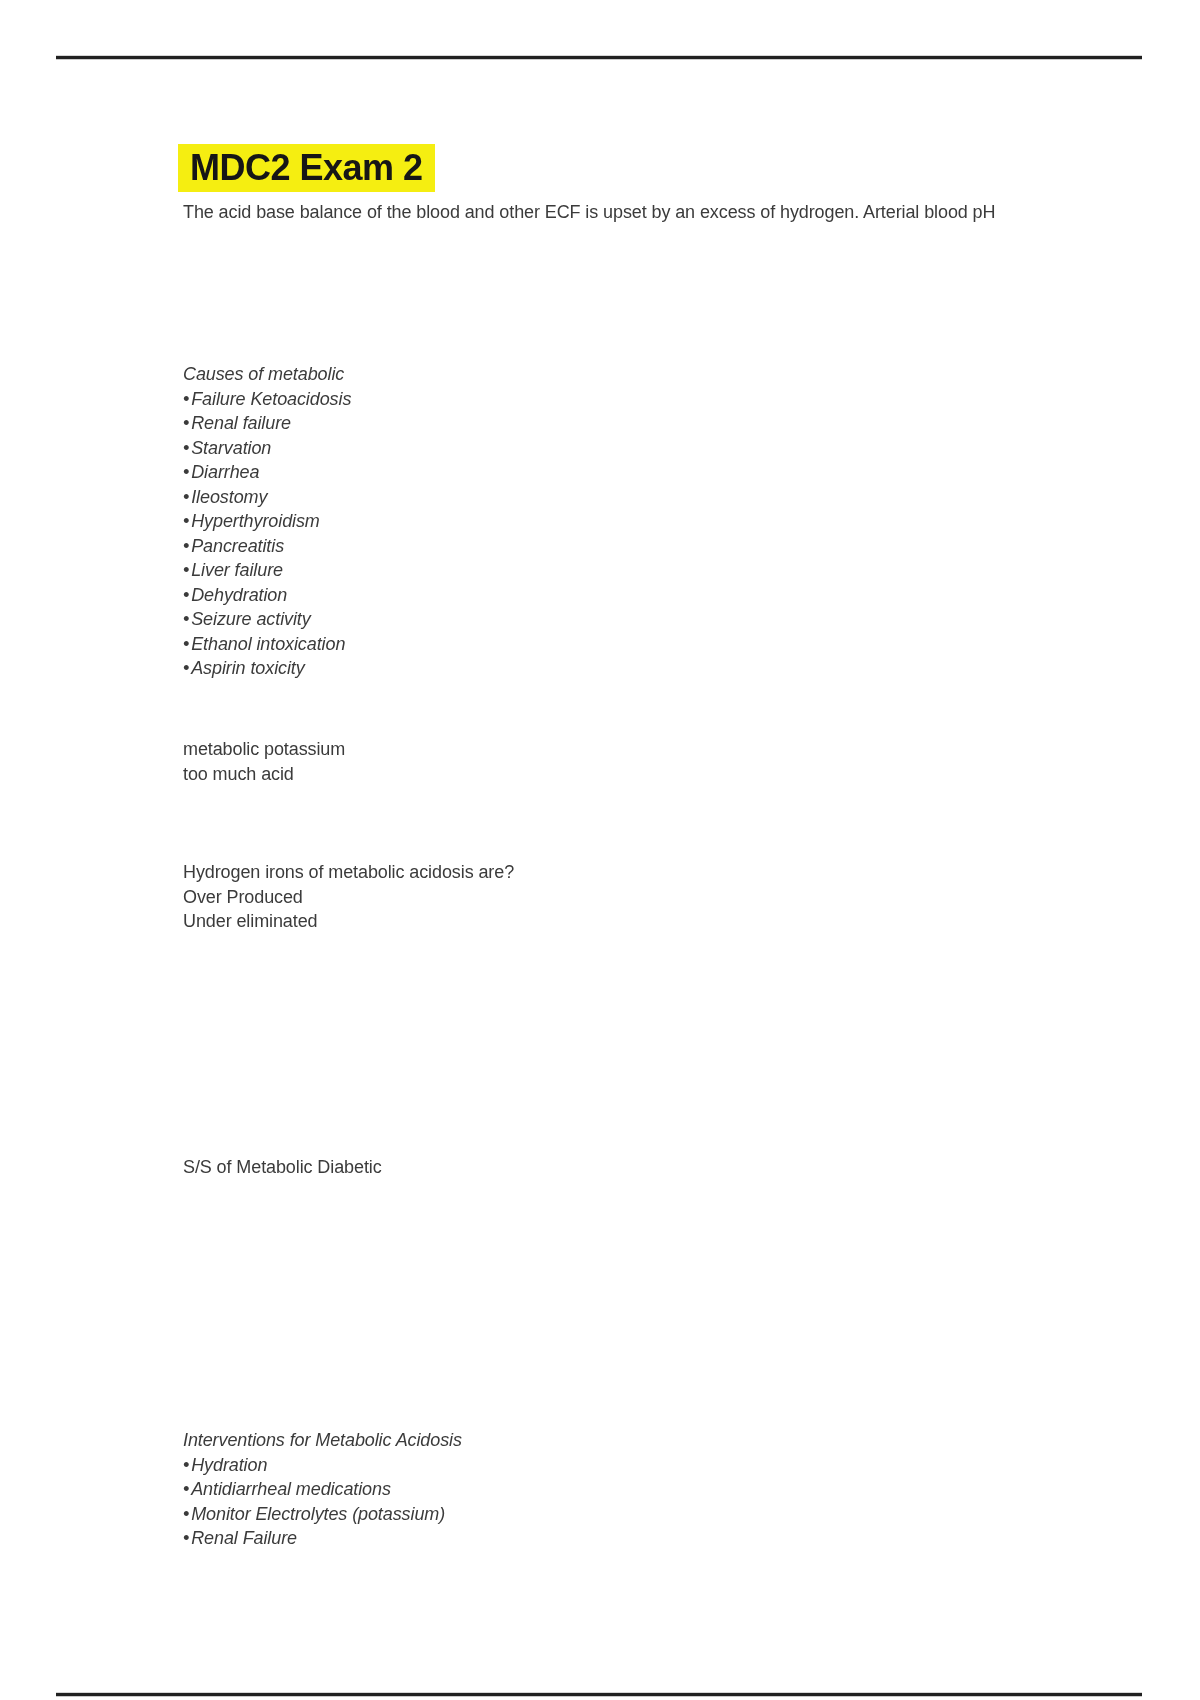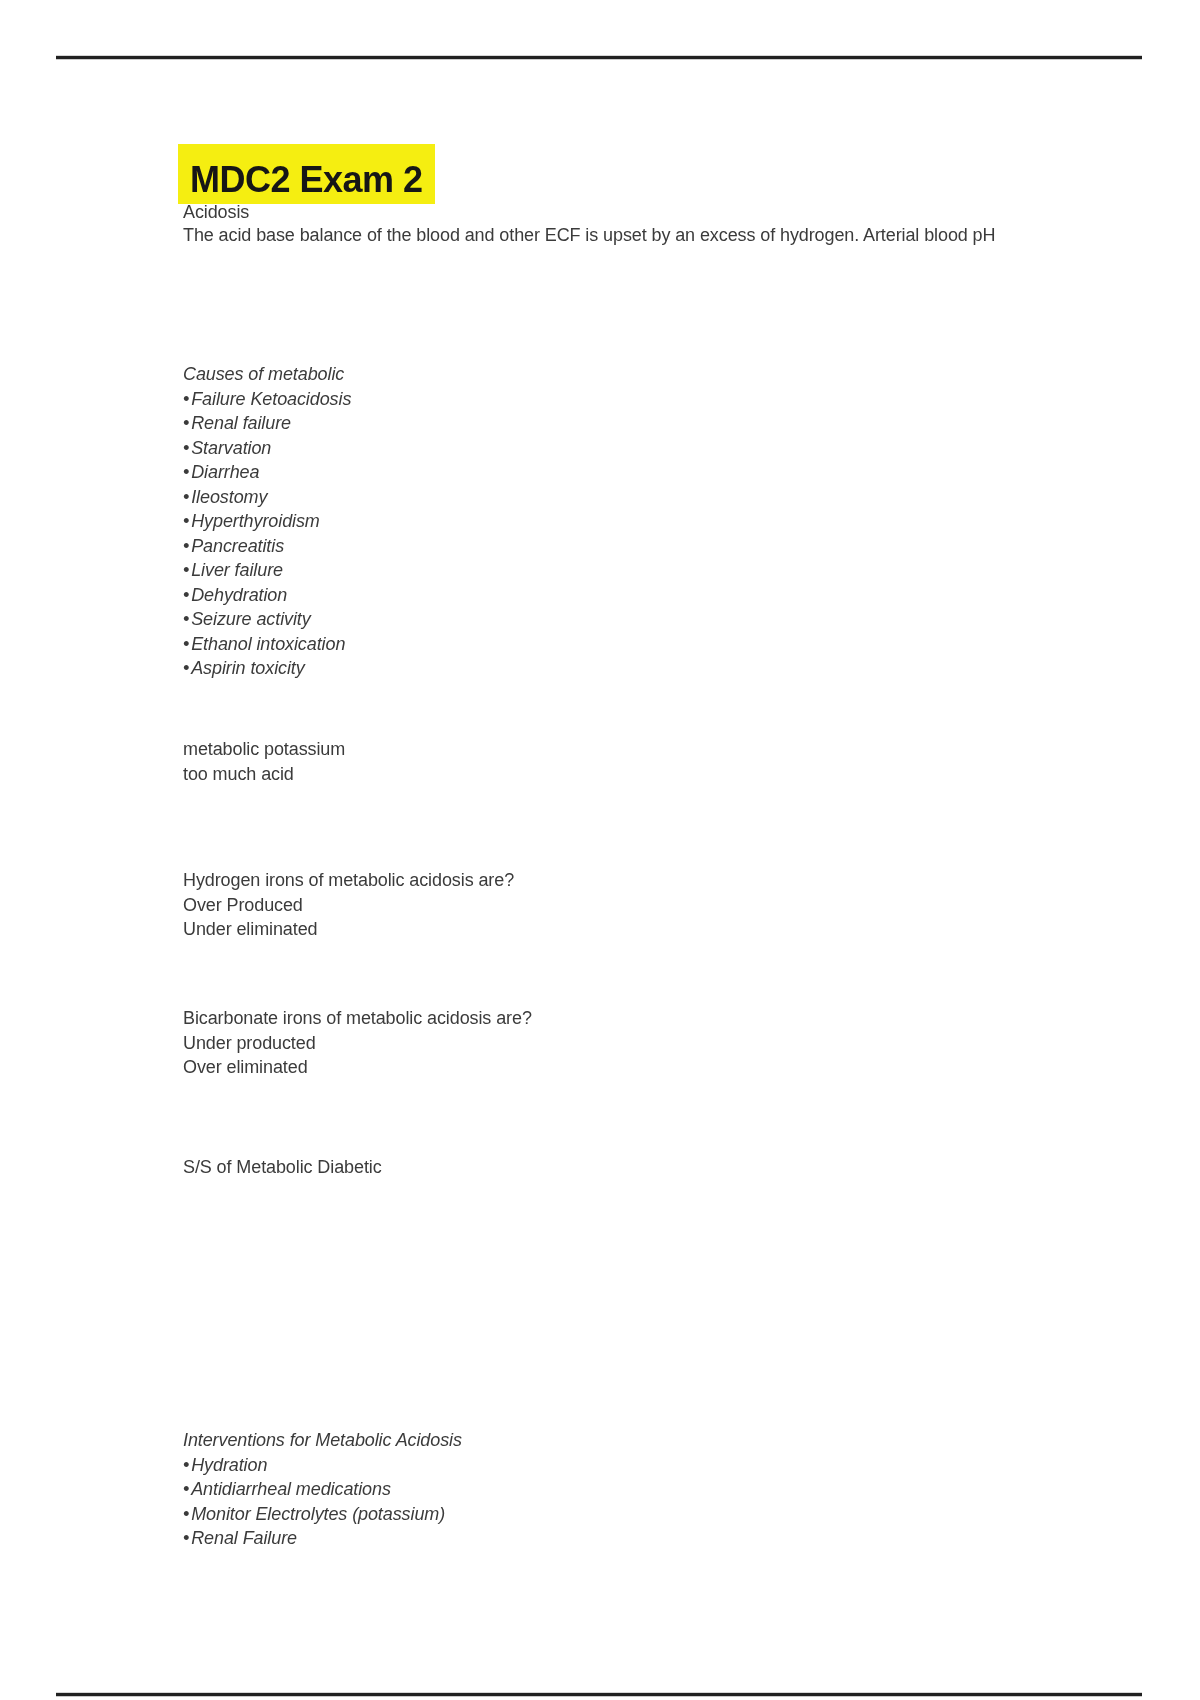--- a/index.html
+++ b/index.html
@@ -21,53 +21,52 @@
   .rule-top{top:56px;}
   .rule-bottom{top:1693px;}
   .title{
     position:absolute;
     left:178px;top:144px;
     margin:0;
     display:inline-block;
     font-size:36px;
     font-weight:bold;
     line-height:48px;
-    padding:12px 12px 0 12px;
+    padding:0 12px 0 12px;
     color:#161616;
     letter-spacing:-0.5px;
   }
   .blk{
     position:absolute;
     left:183px;
     font-size:18px;
     line-height:24.5px;
     white-space:nowrap;
   }
   .blk.intro{line-height:22.5px;}
   .blk ul{list-style:none;margin:0;padding:0;}
   .blk li.bullet::before{content:"\2022";margin-right:2px;}
   .sec-intro{top:201px;}
   .sec-causes{top:362px;font-style:italic;}
   .sec-def{top:737px;}
-  .sec-hydrogen{top:860px;margin-top:8px;}
+  .sec-hydrogen{top:860px;}
   .sec-bicarbonate{top:1006px;}
   .sec-signs{top:1155px;}
   .sec-interventions{top:1428px;font-style:italic;}
 </style>
 </head>
 <body>
 
 <div class="page">
 
   <div class="rule rule-top"></div>
 
   <h1 class="title" style="background-color: rgb(245, 238, 17);">MDC2 Exam 2</h1>
 
   <section class="blk intro sec-intro">
-    <div class="ln">Acidosis</div>
     <div class="ln">The acid base balance of the blood and other ECF is upset by an excess of hydrogen. Arterial blood pH</div>
   </section>
 
   <section class="blk sec-causes">
     <div class="ln">Causes of metabolic</div>
     <ul>
       <li class="ln bullet">Failure Ketoacidosis</li>
       <li class="ln bullet">Renal failure</li>
       <li class="ln bullet">Starvation</li>
       <li class="ln bullet">Diarrhea</li>
@@ -86,25 +85,20 @@
     <div class="ln">metabolic potassium</div>
     <div class="ln">too much acid</div>
   </section>
 
   <section class="blk sec-hydrogen">
     <div class="ln">Hydrogen irons of metabolic acidosis are?</div>
     <div class="ln">Over Produced</div>
     <div class="ln">Under eliminated</div>
   </section>
 
-  <section class="blk sec-bicarbonate">
-    <div class="ln">Bicarbonate irons of metabolic acidosis are?</div>
-    <div class="ln">Under producted</div>
-    <div class="ln">Over eliminated</div>
-  </section>
 
   <section class="blk sec-signs">
     <div class="ln">S/S of Metabolic Diabetic</div>
   </section>
 
   <section class="blk sec-interventions">
     <div class="ln">Interventions for Metabolic Acidosis</div>
     <ul>
       <li class="ln bullet">Hydration</li>
       <li class="ln bullet">Antidiarrheal medications</li>

